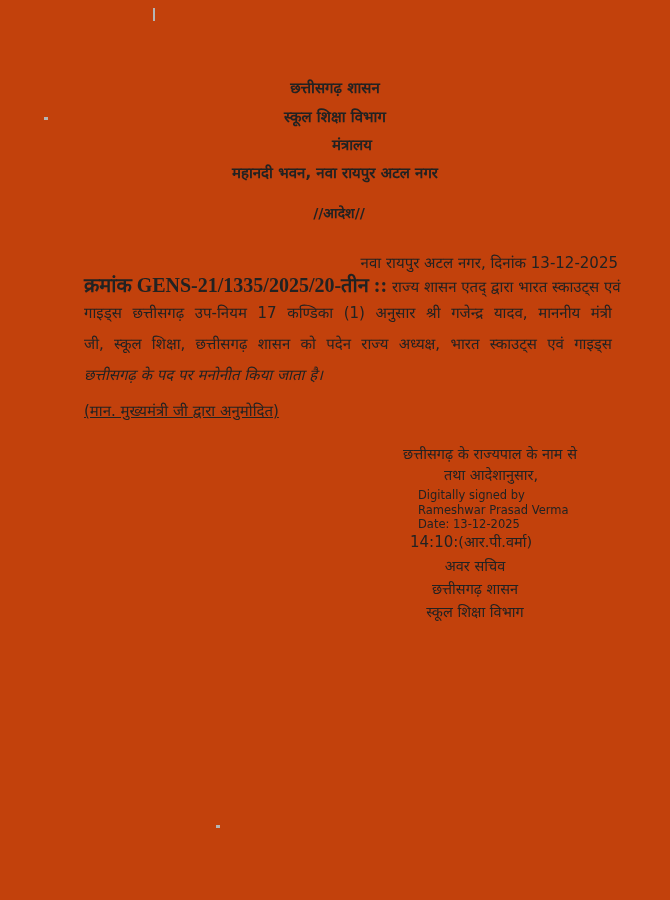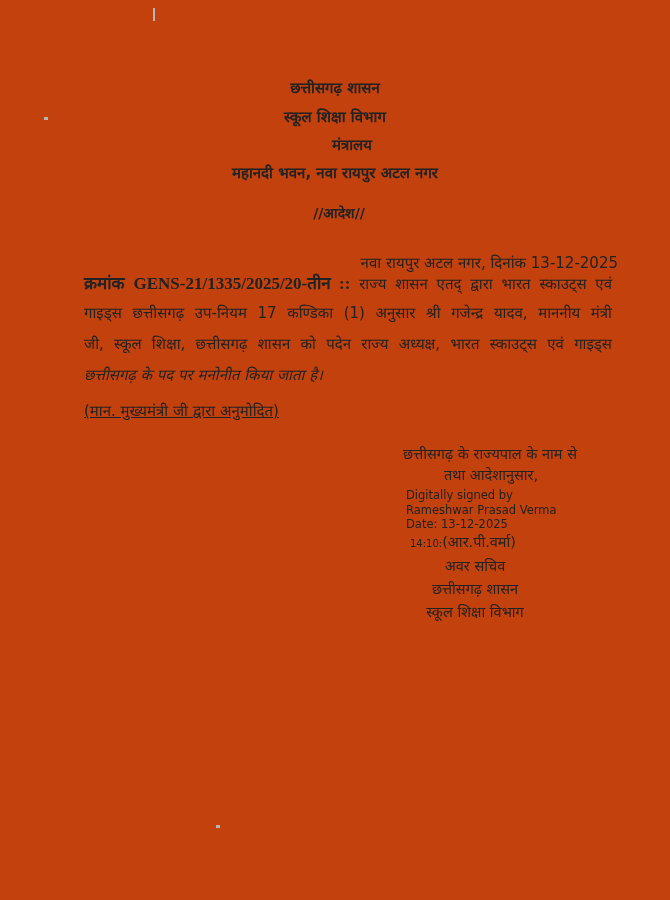--- a/index.html
+++ b/index.html
@@ -65,21 +65,21 @@
       text-align: justify;
       text-align-last: justify;
     }
     .body-line.last {
       text-align-last: left;
       font-style: italic;
     }
     .ref-no {
       font-family: "Liberation Serif", serif;
       font-weight: bold;
-      font-size: 17px;
+      font-size: 20px;
     }
     .approval {
       position: absolute;
       left: 84px;
       top: 400px;
       font-size: 15px;
       color: #222;
       white-space: nowrap;
       text-decoration: underline;
     }
@@ -87,36 +87,36 @@
       position: absolute;
       left: 0;
       width: 670px;
       text-align: center;
       font-size: 14.5px;
       color: #222;
       white-space: nowrap;
     }
     .digital-sig {
       position: absolute;
-      left: 406px;
+      left: 418px;
       top: 488px;
       font-family: "DejaVu Sans", sans-serif;
       font-size: 11.5px;
       line-height: 14.5px;
       color: #222;
       white-space: nowrap;
     }
     .sig-last {
       position: absolute;
       left: 410px;
       top: 531px;
       white-space: nowrap;
     }
     .sig-time {
-      font-size: 10px;
+      font-size: 15px;
       color: #222;
     }
     .sig-name {
       font-size: 14.5px;
       color: #222;
     }
   </style>
 </head>
 <body>
 

